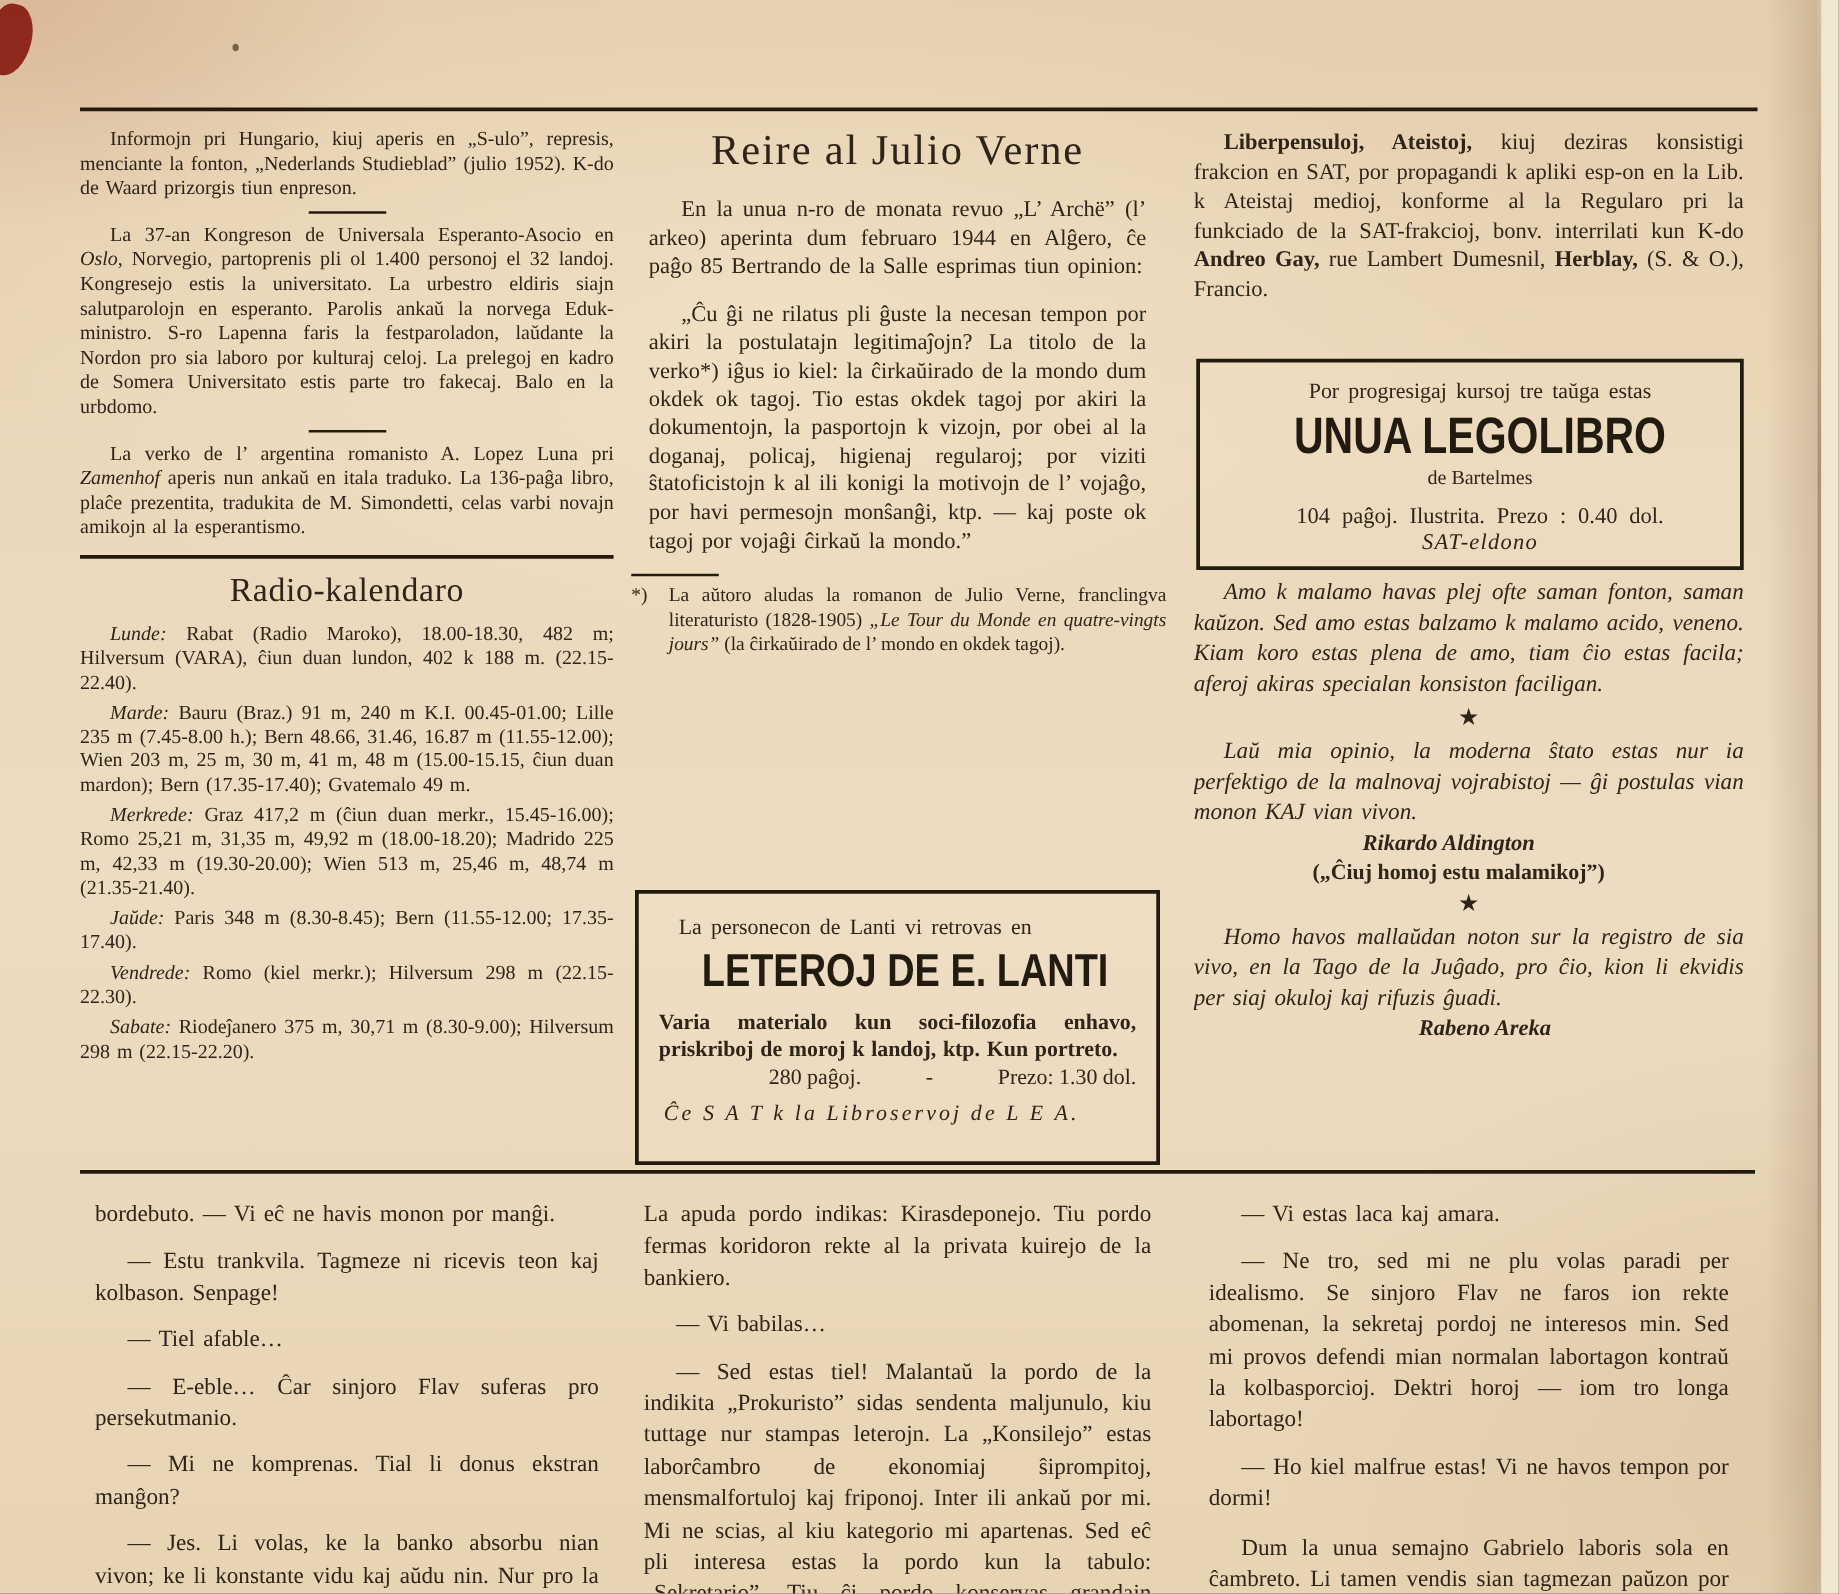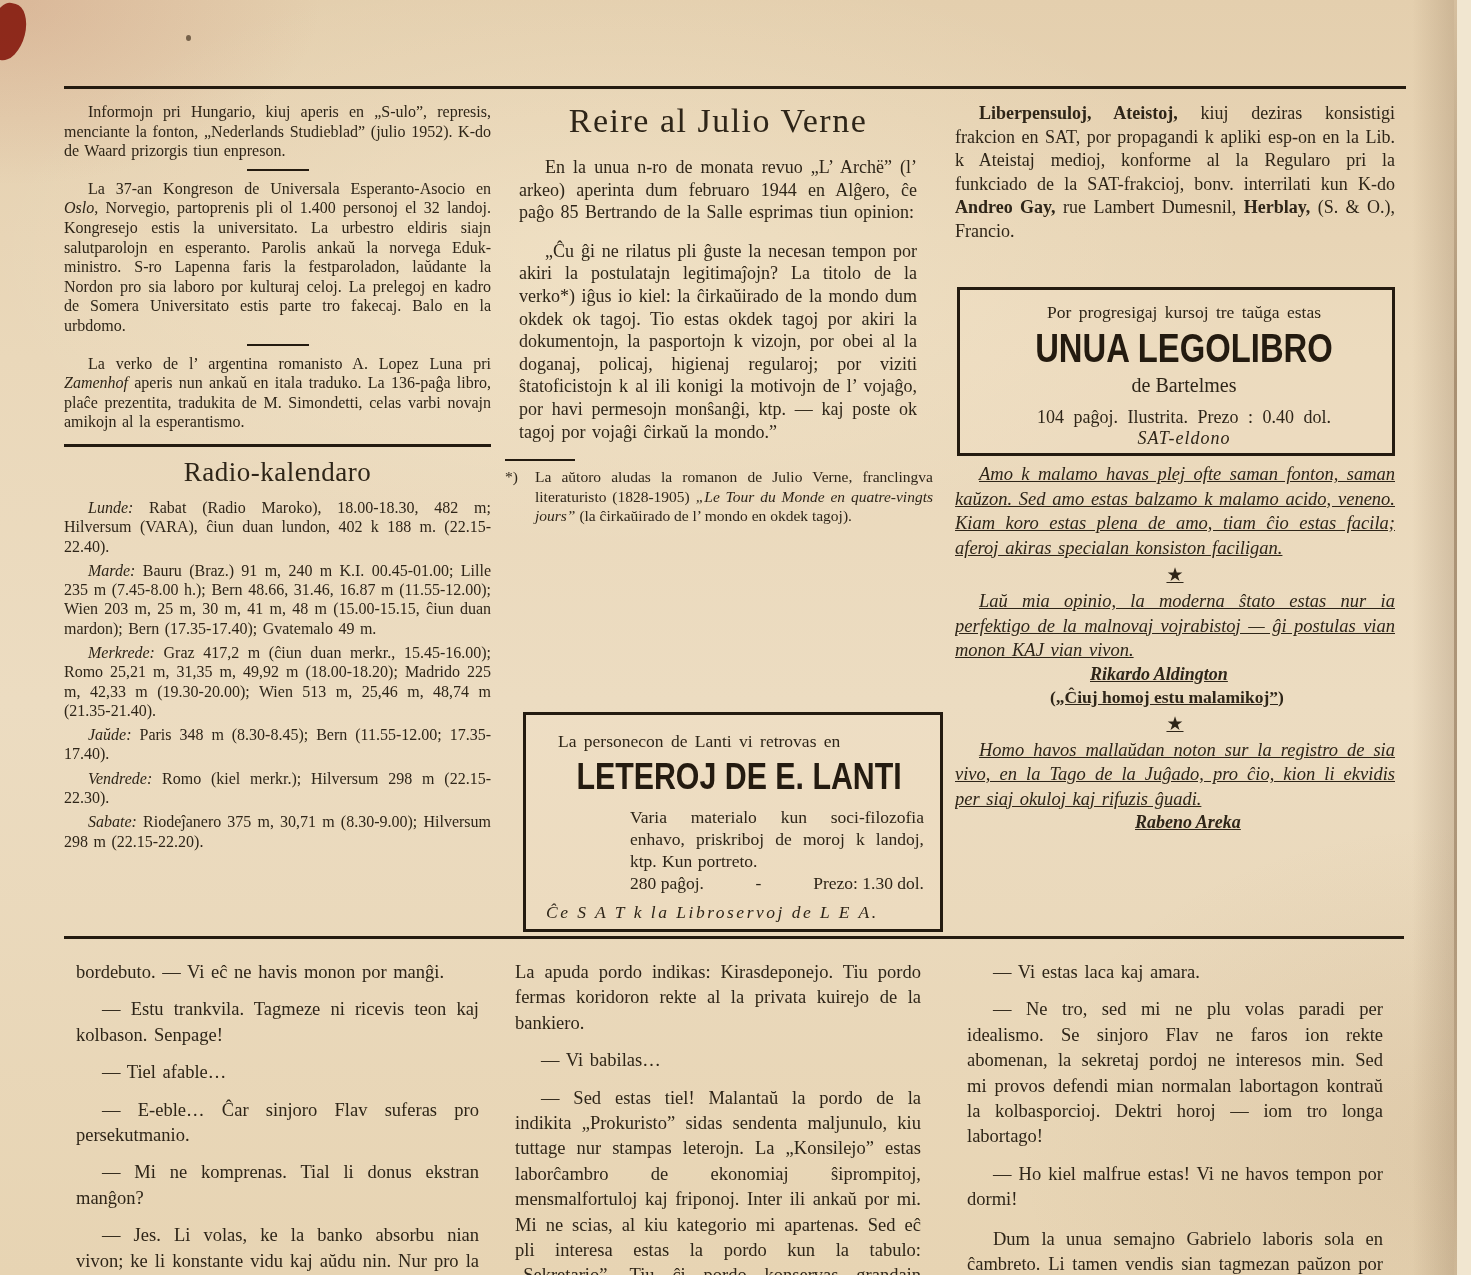--- a/index.html
+++ b/index.html
@@ -14,55 +14,55 @@
   }
   .rule{position:absolute;background:#241b10;}
   .mini-rule{width:62px;height:2px;background:#241b10;margin:8px auto;}
   .col-rule{height:3px;background:#241b10;margin:12px 0 4px 0;}
   .fn-rule{width:70px;height:2px;background:#241b10;margin:8px 0 6px 2px;}
 
   .col{position:absolute;overflow:hidden;}
   #col-left{left:64px;top:102px;width:427px;height:832px;}
   #col-mid{left:503px;top:100px;width:430px;height:610px;}
   #col-right-notice{left:955px;top:102px;width:440px;height:182px;}
-  #col-right-quotes{left:955px;top:462px;width:440px;height:470px;text-decoration:underline;}
+  #col-right-quotes{left:955px;top:462px;width:440px;height:470px;}
   #story-left{left:64px;top:948px;width:427px;height:327px;}
   #story-mid{left:503px;top:948px;width:430px;height:327px;}
   #story-right{left:955px;top:948px;width:440px;height:327px;}
 
   .news{font-size:16px;line-height:19.6px;text-indent:24px;text-align:justify;word-spacing:1.5px;margin:0;}
   .radio-title{font-size:27px;font-weight:400;text-align:center;margin:10px 0 10px 0;letter-spacing:0.5px;}
   .radio-entry{font-size:16px;line-height:19.3px;text-indent:24px;text-align:justify;word-spacing:1.5px;margin:0 0 5px 0;}
   .day{font-style:italic;}
   .ital{font-style:italic;}
 
   .article-title{font-size:34px;font-weight:400;text-align:center;margin:2px 0 12px 0;letter-spacing:1.5px;}
   .art{font-size:18px;line-height:22.6px;text-indent:26px;text-align:justify;word-spacing:2px;margin:16px;}
   .footnote{display:flex;font-size:15.5px;line-height:19.5px;}
   .fn-marker{flex:none;width:30px;padding-left:2px;}
   .fn-text{flex:1;text-align:justify;}
 
   .ad-box{position:absolute;border:3px solid #241b10;box-sizing:border-box;background:rgba(255,246,224,0.10);}
-  #lanti-box{left:523px;top:712px;width:420px;height:220px;padding:12px 16px;}
+  #lanti-box{left:508px;top:712px;width:420px;height:220px;padding:12px 16px;}
   .lanti-intro{font-size:17.5px;margin:4px 0 4px 16px;word-spacing:3px;}
   .lanti-title{font-family:"Liberation Sans","DejaVu Sans",sans-serif;font-weight:700;font-size:37px;
     text-align:center;transform:scaleX(0.82);margin:2px 0 8px 0;white-space:nowrap;color:#241b10;}
-  .lanti-body{margin-left:88px;font-size:17.5px;line-height:22px;text-align:justify;word-spacing:1px;}
+  .lanti-body{font-size:17.5px;line-height:22px;text-align:justify;word-spacing:1px;font-weight:bold;}
   .lanti-row{display:flex;margin-left:88px;font-size:17.5px;line-height:22px;}
   .lanti-dash{flex:1;text-align:center;}
   .lanti-footer{font-style:italic;font-size:17.5px;letter-spacing:2.5px;margin:8px 0 0 4px;}
 
   .notice{font-size:18px;line-height:23.5px;text-indent:24px;text-align:justify;word-spacing:2px;margin:0;}
   .bold{font-weight:700;}
 
   #lego-box{left:957px;top:287px;width:438px;height:169px;text-align:center;padding-top:12px;padding-left:16px;}
   .lego-intro{font-size:17.5px;word-spacing:3px;}
   .lego-title{font-family:"Liberation Sans","DejaVu Sans",sans-serif;font-weight:700;font-size:41px;
     transform:scaleX(0.8);margin:2px 0 0 0;white-space:nowrap;color:#241b10;}
-  .lego-author{font-size:20px;margin-top:2px;}
+  .lego-author{font-size:16px;margin-top:2px;}
   .lego-details{font-size:18px;margin-top:10px;word-spacing:5px;}
   .lego-edition{font-style:italic;font-size:18px;letter-spacing:1px;}
 
   .quote{font-style:italic;font-size:18.5px;line-height:24.5px;text-indent:24px;text-align:justify;word-spacing:2px;margin:0;}
   .star-row{text-align:center;font-size:19px;line-height:27px;font-family:"DejaVu Sans",sans-serif;margin:1px 0;}
   .attr{margin:0;line-height:23px;font-size:18px;}
   .attr-author2{font-style:italic;font-weight:700;padding-left:135px;}
   .attr-source2{font-weight:700;font-size:17.5px;padding-left:95px;}
   .attr-author3{font-style:italic;font-weight:700;padding-left:180px;}
   .attr-source3{font-style:italic;padding-left:172px;}

